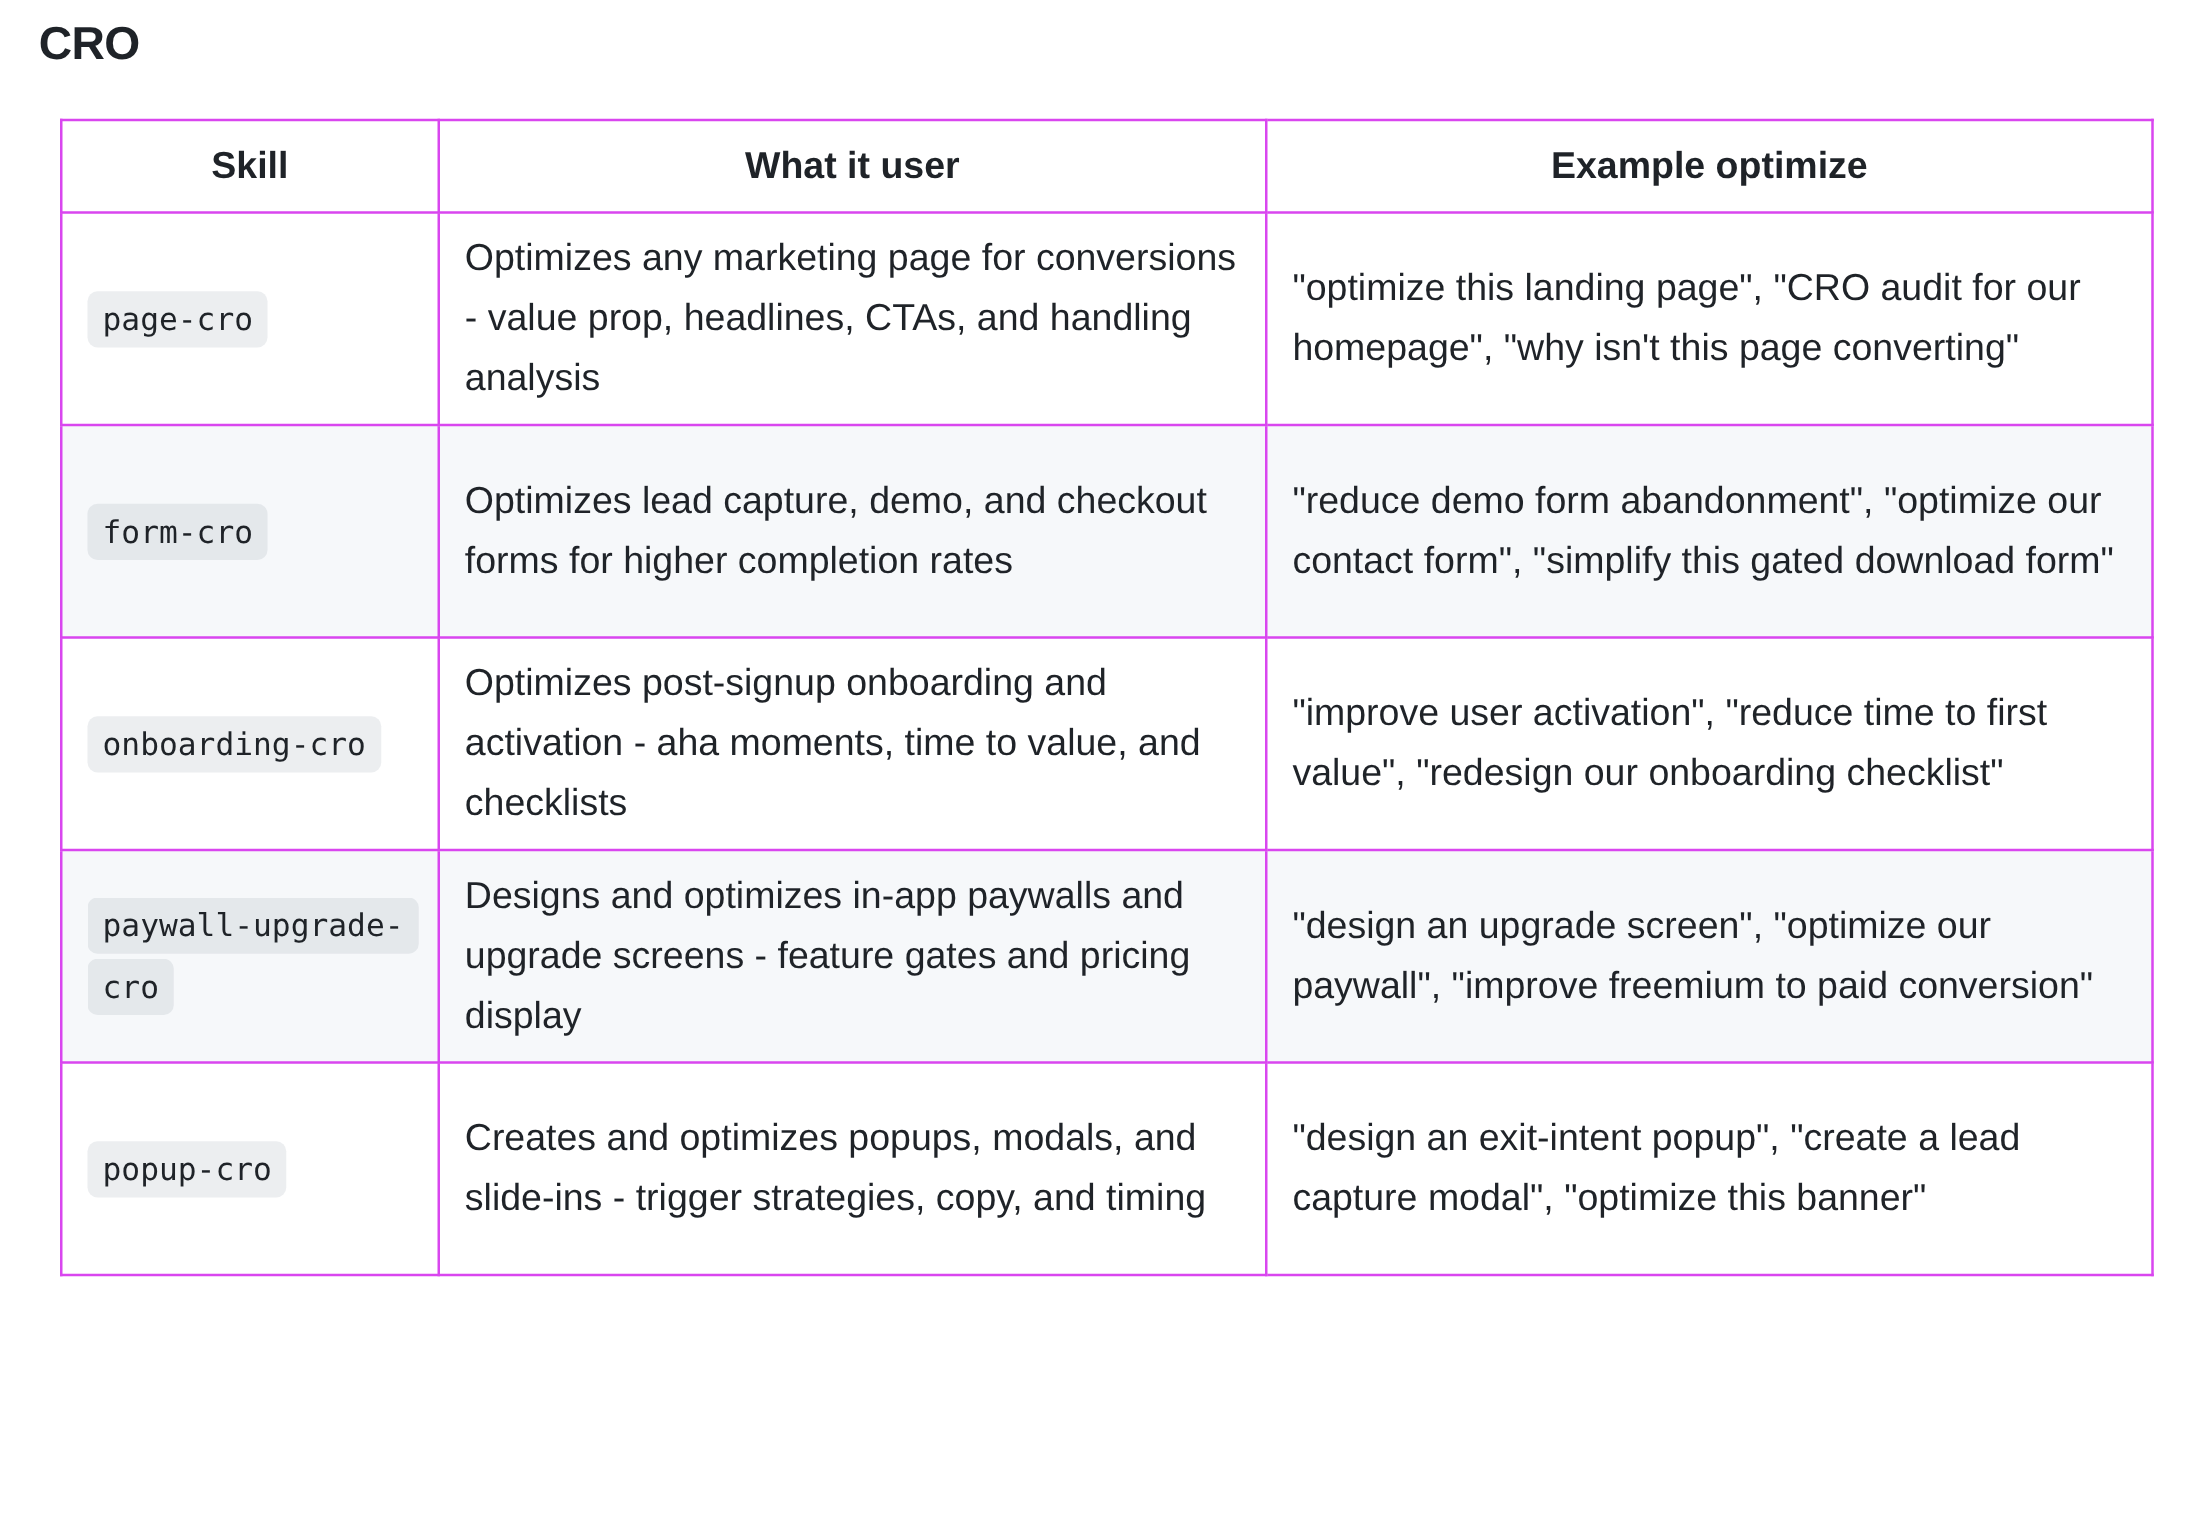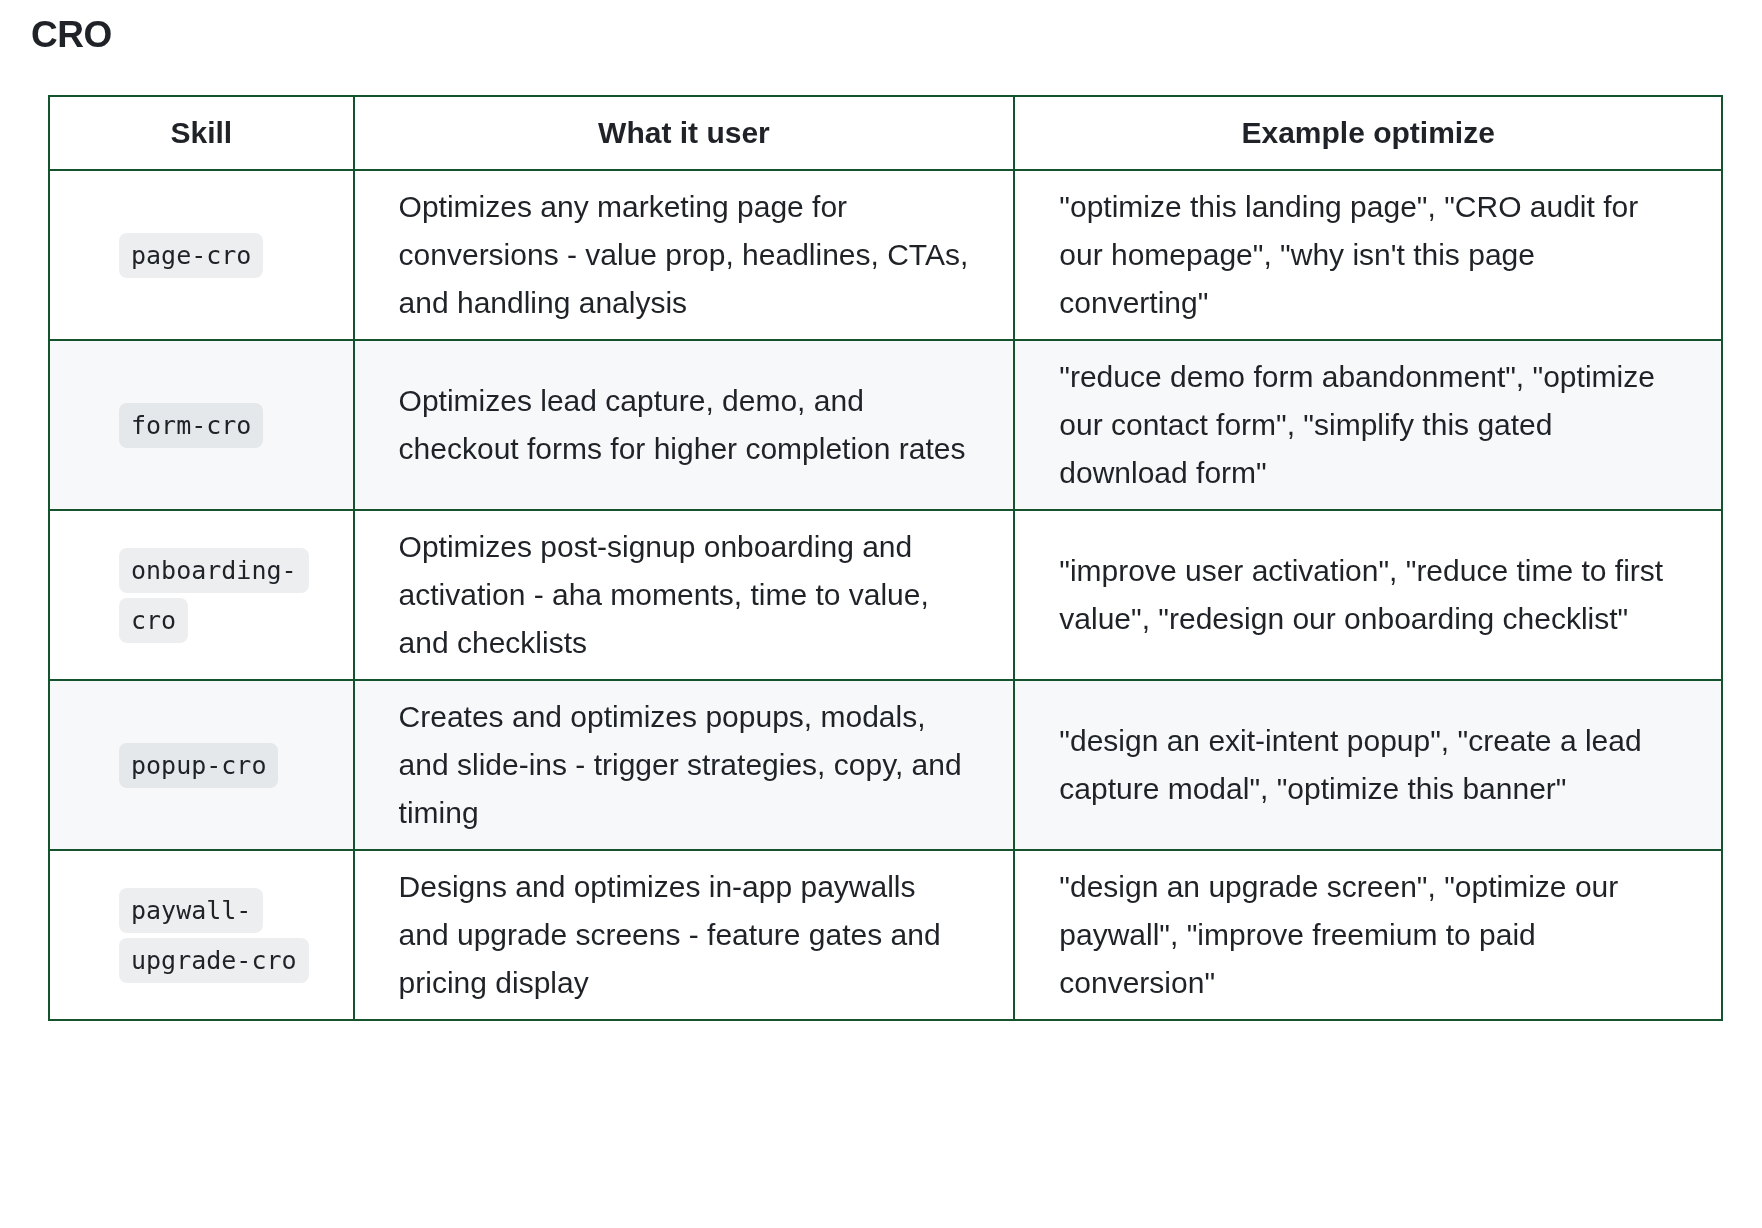--- a/index.html
+++ b/index.html
@@ -1,24 +1,24 @@
 <!DOCTYPE html>
 <html><head>
 <meta charset="utf-8">
 <style>
   html, body { margin:0; padding:0; background:#ffffff; }
   body { width:1762px; height:1228px; overflow:hidden; font-family:"Liberation Sans", sans-serif; color:#1f2328; }
   h2 { position:absolute; left:31px; top:14px; margin:0; font-size:37px; font-weight:700; letter-spacing:-0.5px; }
   table { position:absolute; left:48px; top:95px; border-collapse:collapse; width:1675px; font-size:30px; }
-  th, td { border:2px solid #14532d; padding:0 44px; vertical-align:middle; }
+  th, td { border:2px solid #d946ef; padding:0 20px; vertical-align:middle; }
   th { height:72px; font-weight:700; text-align:center; }
   td { height:168px; line-height:48px; }
   tbody tr:nth-child(even) { background:#f6f8fa; }
   col.c1 { width:302px; } col.c2 { width:663px; } col.c3 { width:710px; }
-  code { font-family:"DejaVu Sans Mono", monospace; font-size:25px; background:rgba(129,139,152,0.15); border-radius:8px; padding:8px 12px; box-decoration-break:clone; -webkit-box-decoration-break:clone; line-height:48px;margin-left:25px; }
+  code { font-family:"DejaVu Sans Mono", monospace; font-size:25px; background:rgba(129,139,152,0.15); border-radius:8px; padding:8px 12px; box-decoration-break:clone; -webkit-box-decoration-break:clone; line-height:48px; }
 </style>
 </head>
 <body>
 
 <h2>CRO</h2>
 
 <table>
   <colgroup>
       <col class="c1">
       <col class="c2">
@@ -41,23 +41,23 @@
       <td><code>form-cro</code></td>
       <td>Optimizes lead capture, demo, and checkout forms for higher completion rates</td>
       <td>"reduce demo form abandonment", "optimize our contact form", "simplify this gated download form"</td>
     </tr>
     <tr>
       <td><code>onboarding-cro</code></td>
       <td>Optimizes post-signup onboarding and activation - aha moments, time to value, and checklists</td>
       <td>"improve user activation", "reduce time to first value", "redesign our onboarding checklist"</td>
     </tr>
     <tr>
+      <td><code>paywall-upgrade-cro</code></td>
+      <td>Designs and optimizes in-app paywalls and upgrade screens - feature gates and pricing display</td>
+      <td>"design an upgrade screen", "optimize our paywall", "improve freemium to paid conversion"</td>
+    </tr>
+    <tr>
       <td><code>popup-cro</code></td>
       <td>Creates and optimizes popups, modals, and slide-ins - trigger strategies, copy, and timing</td>
       <td>"design an exit-intent popup", "create a lead capture modal", "optimize this banner"</td>
-    </tr>
-    <tr>
-      <td><code>paywall-upgrade-cro</code></td>
-      <td>Designs and optimizes in-app paywalls and upgrade screens - feature gates and pricing display</td>
-      <td>"design an upgrade screen", "optimize our paywall", "improve freemium to paid conversion"</td>
     </tr>
   </tbody>
 </table>
 
 </body></html>

